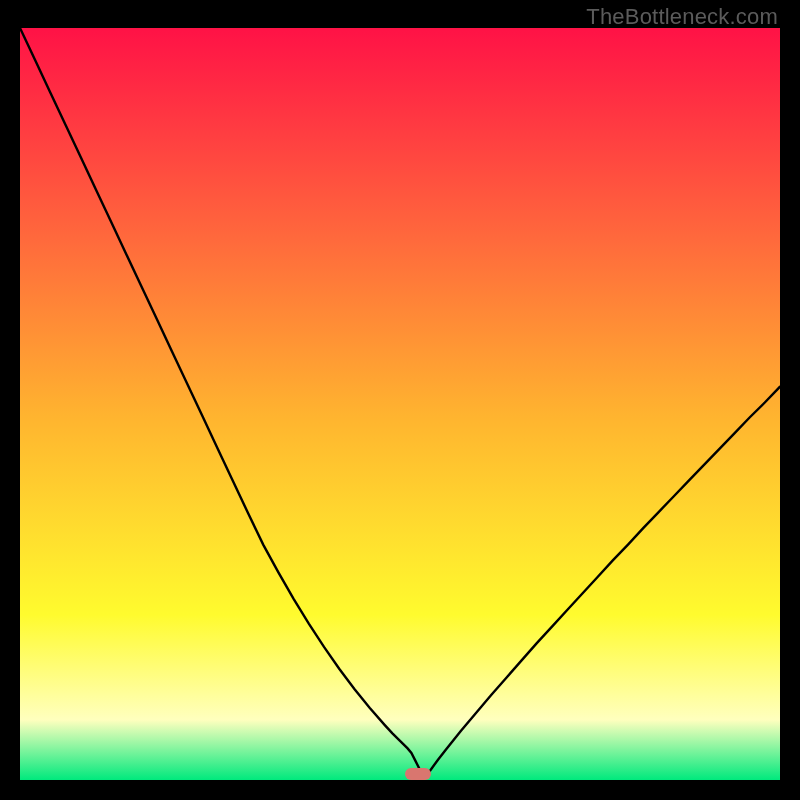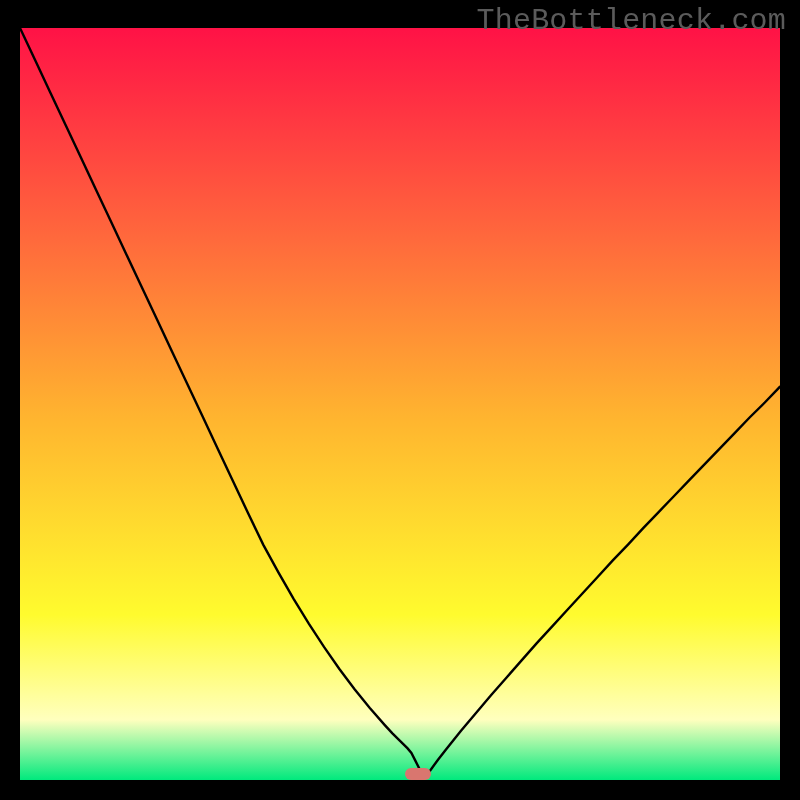--- a/index.html
+++ b/index.html
@@ -13,27 +13,26 @@
   }
   .frame {
     position: relative;
     width: 800px;
     height: 800px;
     background: #000;
   }
   .watermark {
     position: absolute;
     top: 4px;
-    right: 14px;
+    right: 22px;
     color: #5b5b5b;
-    font-size: 30px;
+    font-size: 22px;
     font-weight: 500;
     letter-spacing: 0.2px;
     z-index: 50;
-    font-family: Liberation Mono, monospace;
   }
   .plot-area {
     position: absolute;
     left: 20px;
     top: 28px;
     width: 760px;
     height: 752px;
     overflow: hidden;
   }
   .plot-area svg {

